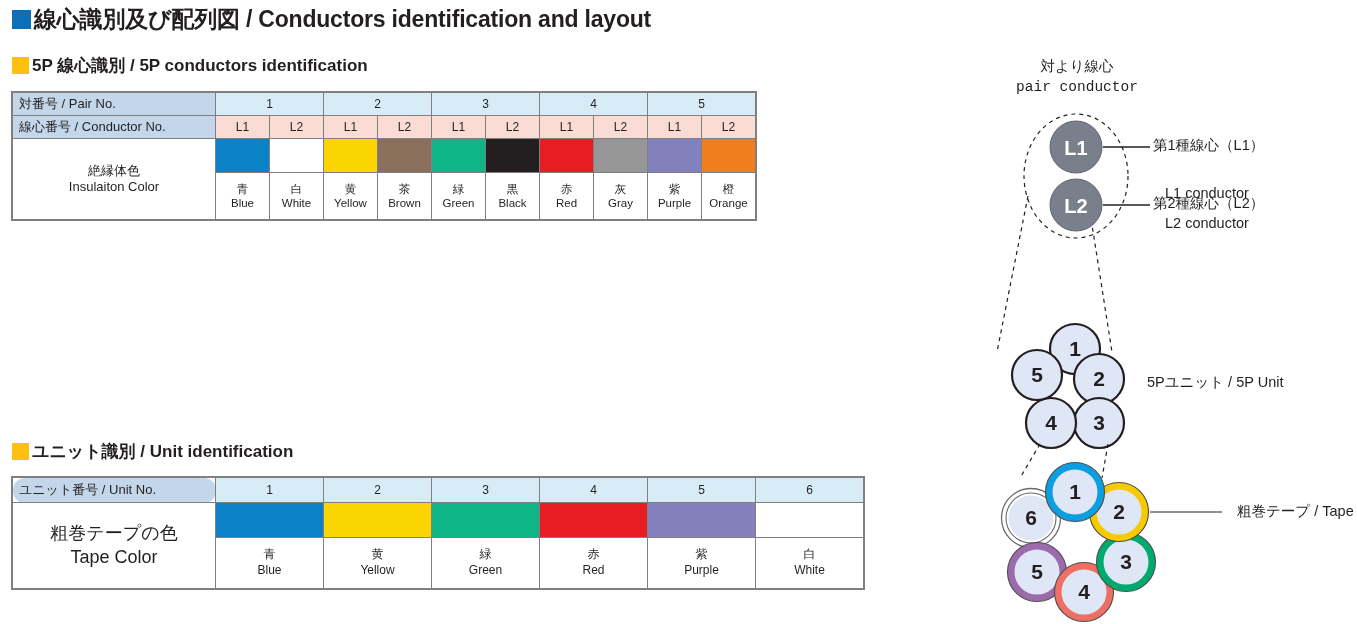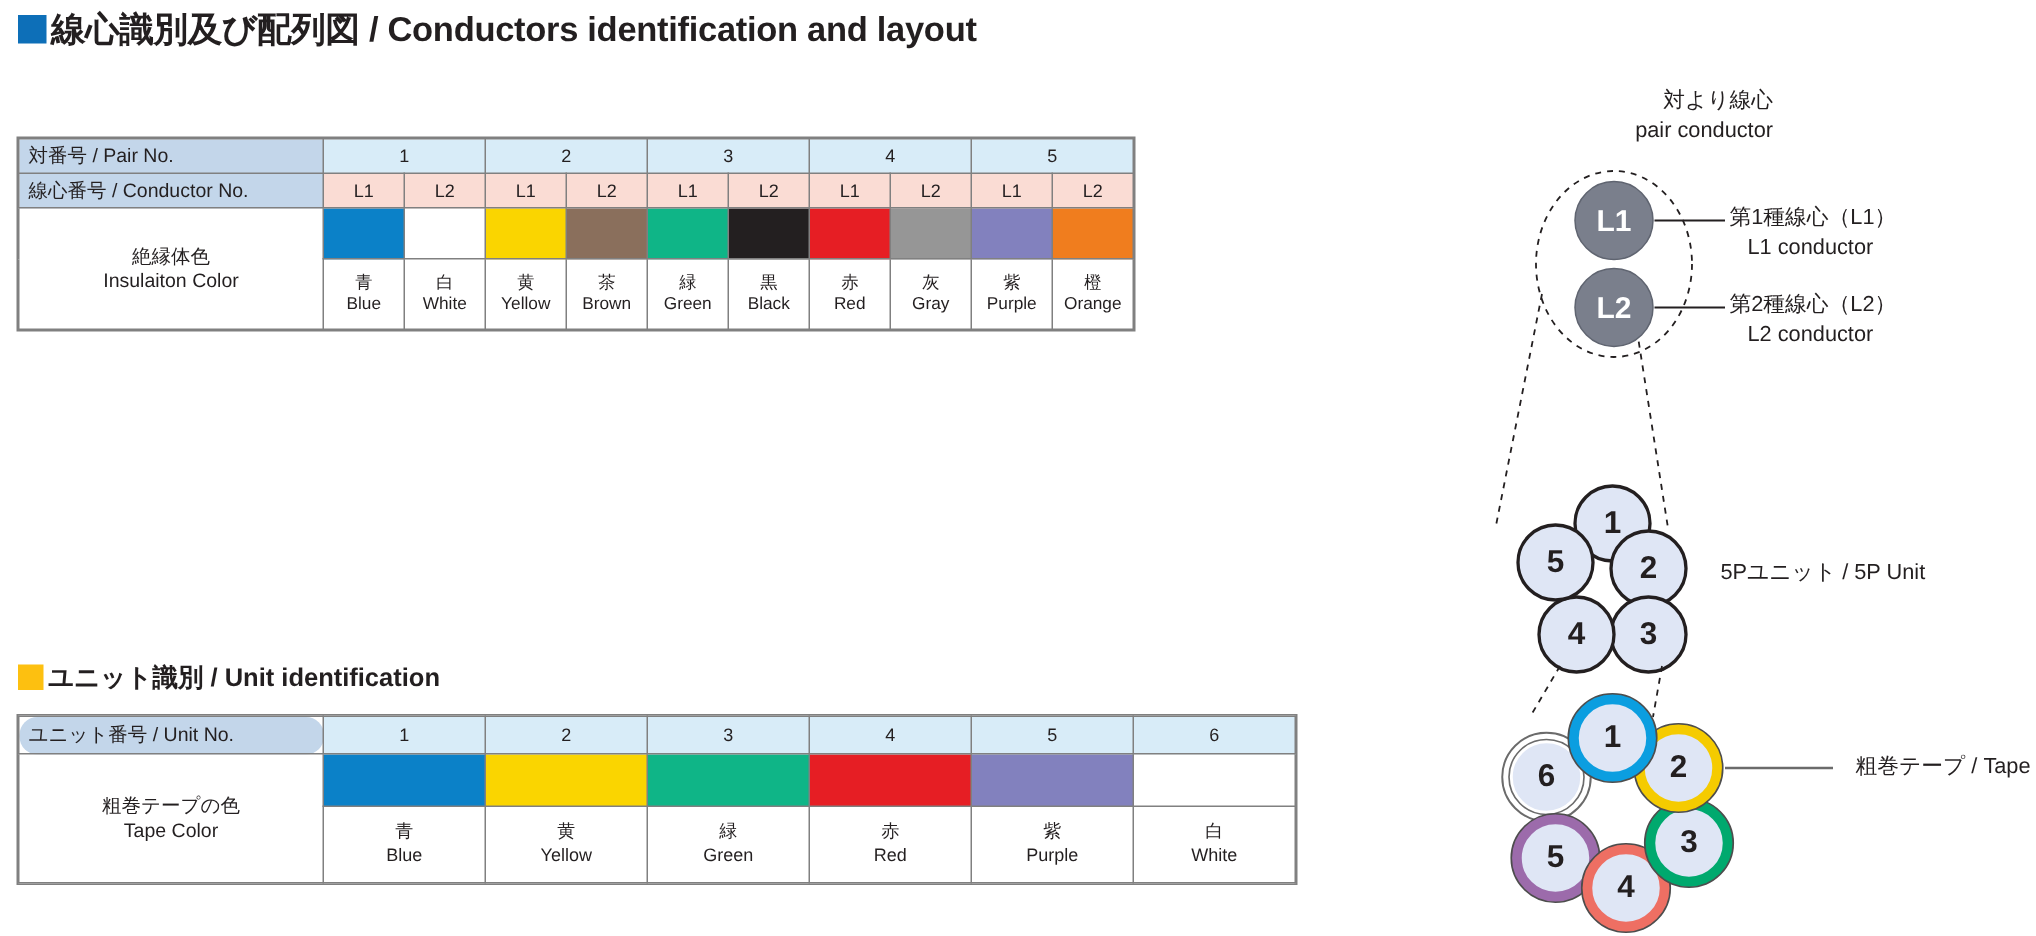--- a/index.html
+++ b/index.html
@@ -51,29 +51,29 @@
   }
   #pair-table .swatch{height:33px;width:53px;padding:0;}
   #pair-table .cname{height:45px;width:53px;font-size:11.5px;line-height:1.25;background:#fff;}
 
   #unit-table{left:12px;top:477px;}
   #unit-table .lbl{
     background:#c3d6ea;text-align:left;padding-left:6px;font-size:13px;
     width:196px;height:24px;white-space:nowrap;border-radius:12px;
   }
   #unit-table .unitno{background:#d8ecf8;height:24px;width:107px;font-size:12px;}
-  #unit-table .tape-lbl{background:#fff;font-size:13px;line-height:1.3;height:84px;margin-left:15px;}
+  #unit-table .tape-lbl{background:#fff;font-size:18px;line-height:1.3;height:84px;margin-left:15px;}
   #unit-table .swatch{height:34px;width:107px;padding:0;}
   #unit-table .cname{height:50px;width:107px;font-size:12px;line-height:1.3;background:#fff;}
 
   
   .right{position:absolute;left:900px;top:0;width:457px;height:624px;}
   .diagram{position:absolute;left:0;top:0;width:457px;height:624px;}
   .dlabel{position:absolute;font-size:14.5px;line-height:1.35;color:#231f20;white-space:nowrap;}
-  .dlabel.ctr{text-align:right;}
+  .dlabel.ctr{text-align:center;font-family:Liberation Mono, monospace;}
   .circ-txt{
     position:absolute;font-size:21px;font-weight:bold;color:#231f20;
     text-align:center;line-height:1;pointer-events:none;
   }
   .lx-txt{
     position:absolute;font-size:20px;font-weight:bold;color:#ffffff;
     text-align:center;line-height:1;pointer-events:none;
   }
 </style>
 </head>
@@ -81,20 +81,24 @@
 
 <div class="page">
 
   <div class="left">
 
     <div class="title-row">
       <span class="sq blue"></span>
       <span class="title-txt">線心識別及び配列図 / Conductors identification and layout</span>
     </div>
 
+    <div class="sub-row r1">
+      <span class="sq gold"></span>
+      <span class="sub-txt">5P 線心識別 / 5P conductors identification</span>
+    </div>
 
     <table id="pair-table" class="tbl-outer">
       <tbody id="pair-tbody">
           <tr>
             <td class="lbl" rowspan="1">対番号 / Pair No.</td>
             <td class="pairno" colspan="2">1</td>
             <td class="pairno" colspan="2">2</td>
             <td class="pairno" colspan="2">3</td>
             <td class="pairno" colspan="2">4</td>
             <td class="pairno" colspan="2">5</td>
@@ -282,21 +286,21 @@
     <div class="dlabel ctr" style="left:72px;top:58px;width:210px;">
       <div>対より線心</div>
       <div>pair  conductor</div>
     </div>
 
     <div class="lx-txt" style="left:153px;top:138px;width:46px;">L1</div>
     <div class="lx-txt" style="left:153px;top:196px;width:46px;">L2</div>
 
     <div class="dlabel" style="left:253px;top:136px;">
       <div>第1種線心（L1）</div>
-      <div style="padding-left:12px;">L1 conductor</div>
+      <div style="padding-left:12px;margin-top:28px;">L1 conductor</div>
     </div>
 
     <div class="dlabel" style="left:253px;top:194px;">
       <div>第2種線心（L2）</div>
       <div style="padding-left:12px;">L2 conductor</div>
     </div>
 
     <div class="circ-txt" style="left:155px;top:338px;width:40px;">1</div>
     <div class="circ-txt" style="left:179px;top:368px;width:40px;">2</div>
     <div class="circ-txt" style="left:179px;top:412px;width:40px;">3</div>

